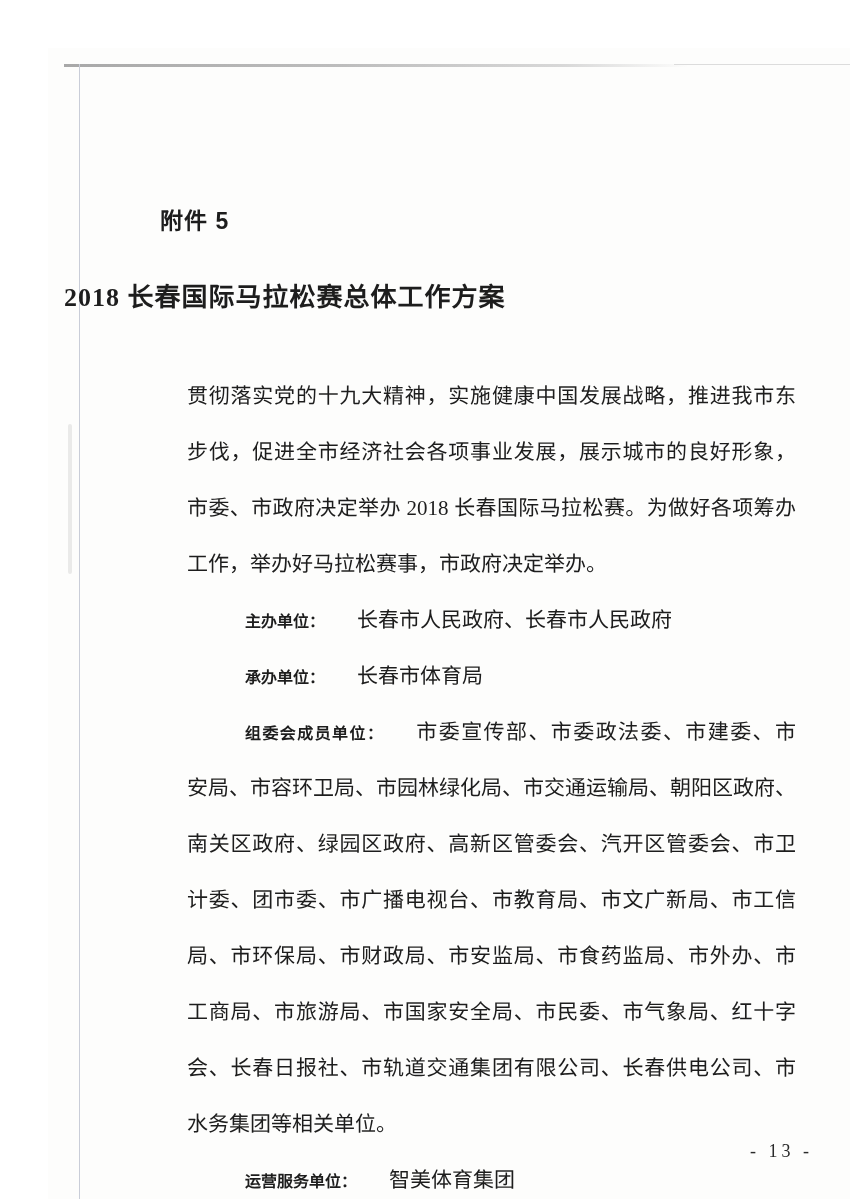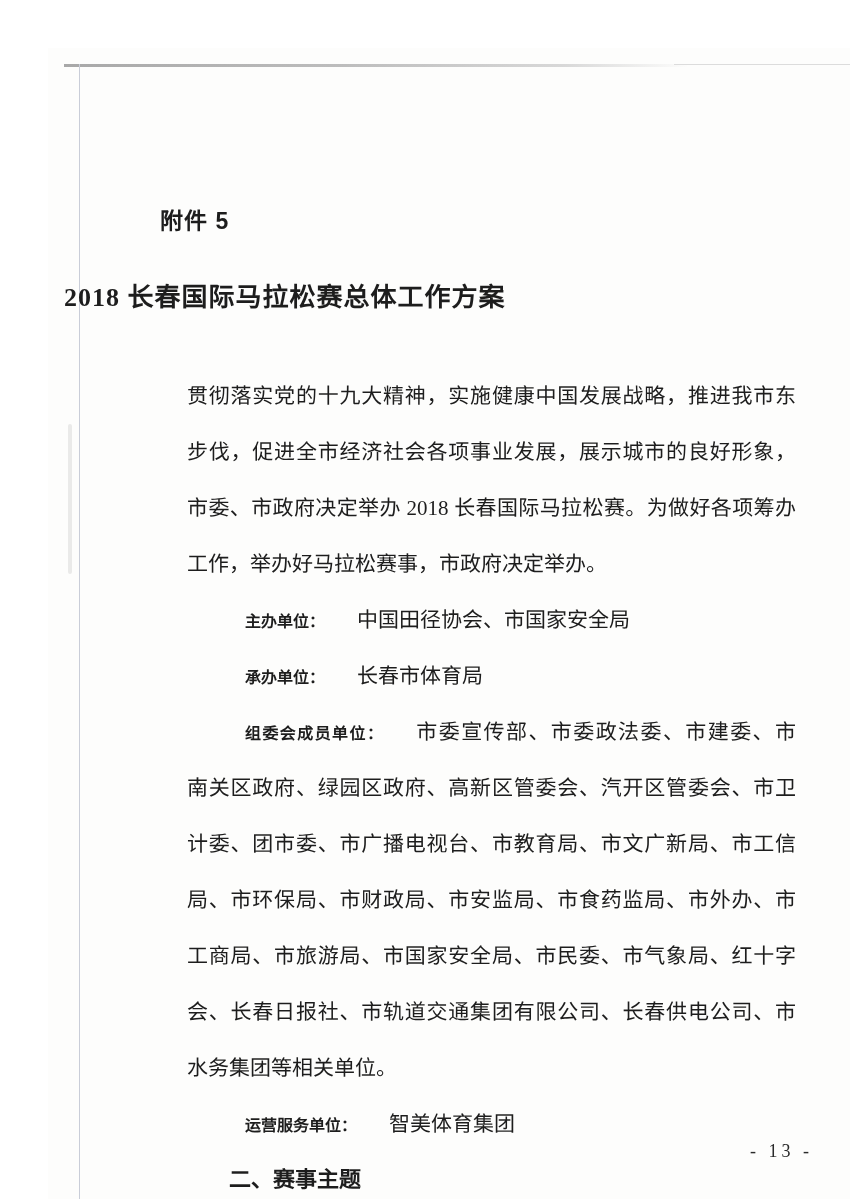--- a/index.html
+++ b/index.html
@@ -108,26 +108,27 @@
 
   <h1 class="title">2018 长春国际马拉松赛总体工作方案</h1>
 
   <div class="content">
     <div class="line jf">贯彻落实党的十九大精神，实施健康中国发展战略，推进我市东</div>
     <div class="line jf">步伐，促进全市经济社会各项事业发展，展示城市的良好形象，</div>
     <div class="line jf">市委、市政府决定举办 2018 长春国际马拉松赛。为做好各项筹办</div>
     <div class="line">工作，举办好马拉松赛事，市政府决定举办。</div>
 
 
-    <div class="line indent"><span class="lbl">主办单位：</span><span>中国田径协会、市国家安全局</span></div>
+    <div class="line indent"><span class="lbl">主办单位：</span><span>长春市人民政府、长春市人民政府</span></div>
 
     <div class="line indent"><span class="lbl">承办单位：</span><span>长春市体育局</span></div>
 
     <div class="line jf indent"><span class="lbl">组委会成员单位：</span><span>市委宣传部、市委政法委、市建委、市公</span></div>
 
+    <div class="line jf">安局、市容环卫局、市园林绿化局、市交通运输局、朝阳区政府、</div>
     <div class="line jf">南关区政府、绿园区政府、高新区管委会、汽开区管委会、市卫</div>
     <div class="line jf">计委、团市委、市广播电视台、市教育局、市文广新局、市工信</div>
     <div class="line jf">局、市环保局、市财政局、市安监局、市食药监局、市外办、市</div>
     <div class="line jf">工商局、市旅游局、市国家安全局、市民委、市气象局、红十字</div>
     <div class="line jf">会、长春日报社、市轨道交通集团有限公司、长春供电公司、市</div>
     <div class="line">水务集团等相关单位。</div>
 
     <div class="line indent"><span class="lbl">运营服务单位：</span><span>智美体育集团</span></div>
 
     <div class="line indent heading">二、赛事主题</div>

